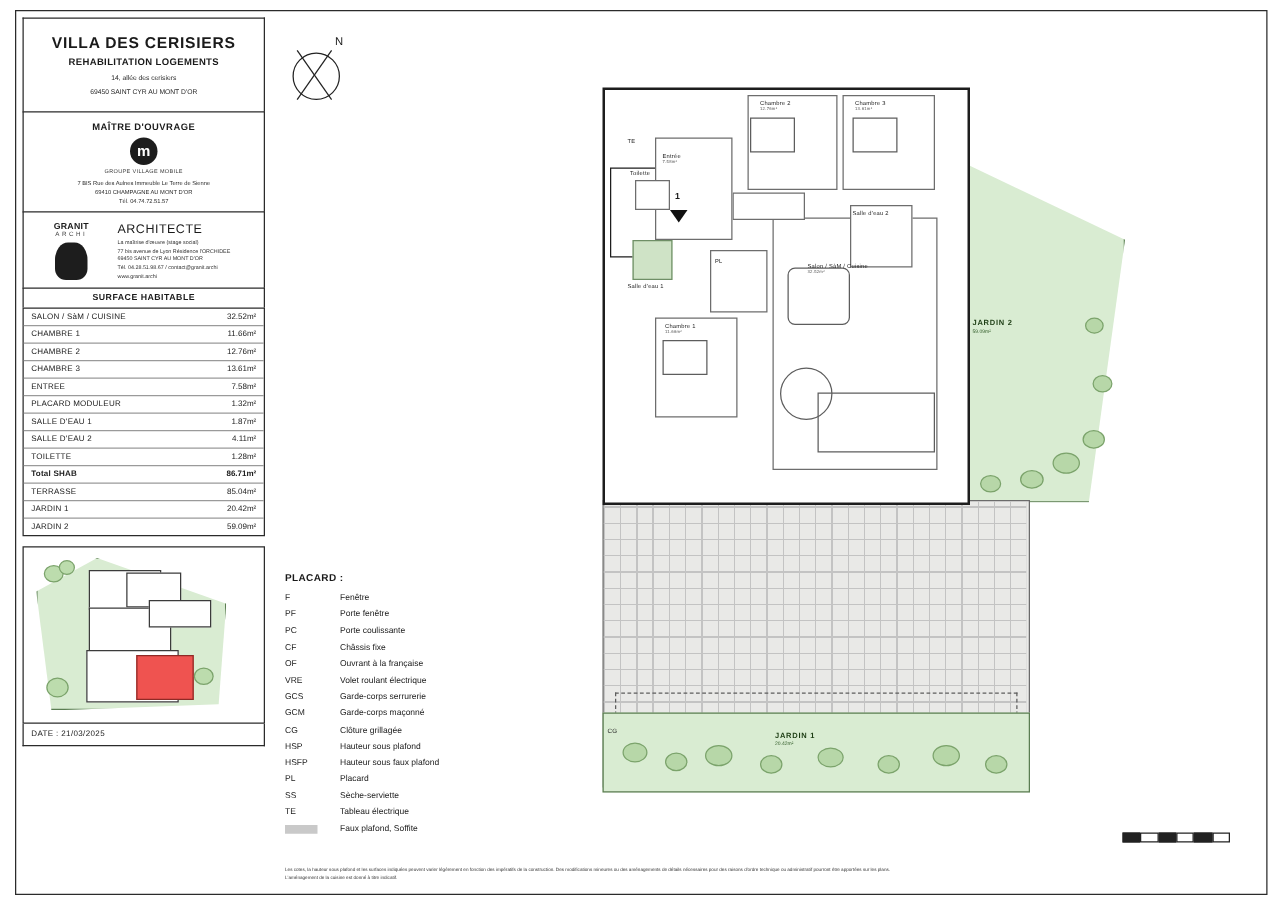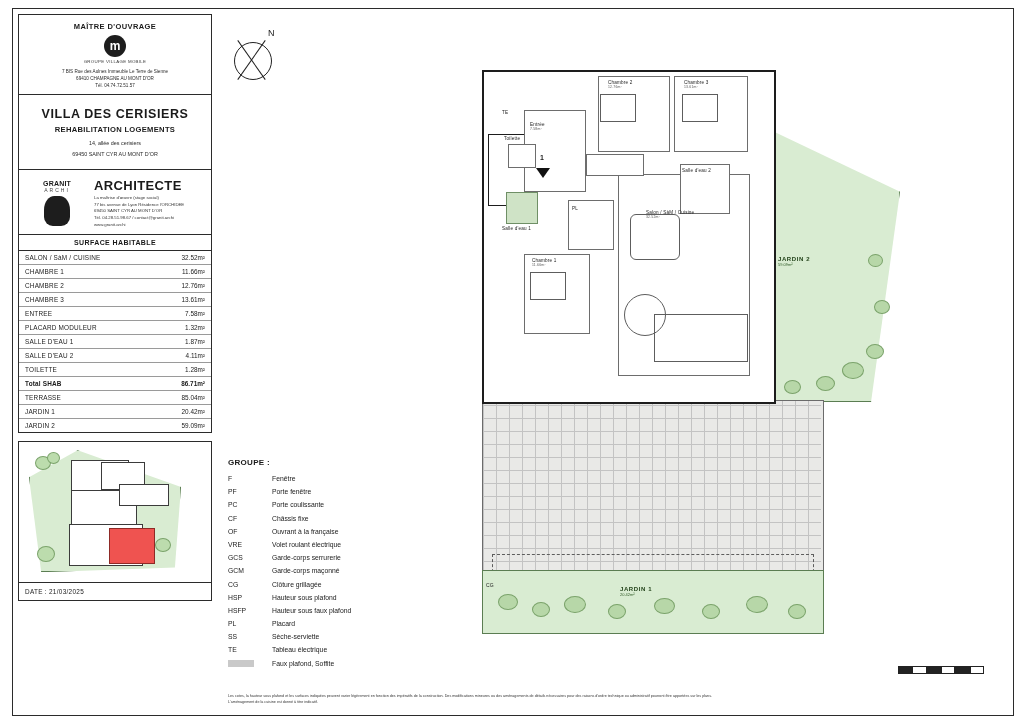--- a/index.html
+++ b/index.html
@@ -20,21 +20,21 @@
   .t-villa{font-size:12.5px;font-weight:bold;letter-spacing:.6px;margin:8px 0 4px;}
   .t-rehab{font-size:7.6px;font-weight:bold;letter-spacing:.3px;margin-bottom:5px;}
   .t-addr2{font-size:5.4px;line-height:1.7;color:#2a2a2a;margin-bottom:6px;}
 
   .archi-row{display:flex;align-items:center;gap:6px;padding:4px 2px 2px;}
   .archi-left{width:62px;text-align:center;}
   .granit{font-size:7px;font-weight:bold;letter-spacing:.2px;}
   .granit-sub{font-size:5px;letter-spacing:2px;color:#444;}
   .blobshape{width:26px;height:30px;background:#1d1d1d;margin:3px auto 0;border-radius:40% 40% 34% 34%/46% 46% 30% 30%;}
   .archi-right{flex:1;}
-  .archi-t{font-size:13px;font-weight:bold;letter-spacing:.4px;}
+  .archi-t{font-size:10px;font-weight:normal;letter-spacing:.4px;}
   .archi-s{font-size:4.3px;color:#333;line-height:1.55;margin-top:2px;}
 
   .nvrow{display:flex;border:1px solid #2b2b2b;border-bottom:none;}
   .nvcell{border-right:1px solid #2b2b2b;box-sizing:border-box;padding:3px 2px;text-align:center;}
   .nvcell:last-child{border-right:none;}
   .nvlab{font-size:6.4px;font-weight:bold;letter-spacing:.4px;}
   .nvval{font-size:8px;font-weight:bold;margin-top:3px;}
 
   .surf-h{font-size:7px;font-weight:bold;text-align:center;letter-spacing:.4px;padding:4px 0 4px;border:1px solid #2b2b2b;border-bottom:none;}
   .surftable{border:1px solid #2b2b2b;border-top:1px solid #2b2b2b;}
@@ -92,33 +92,33 @@
 </style>
 </head>
 <body>
 
 <div class="sheet">
   <div class="frame"></div>
 
   <div class="titlecol">
 
     <div class="blk ctr">
+      <div class="t-villa">VILLA DES CERISIERS</div>
+      <div class="t-rehab">REHABILITATION LOGEMENTS</div>
+      <div class="t-addr2">14, allée des cerisiers</div>
+      <div class="t-addr2" style="margin-top:-4px">69450 SAINT CYR AU MONT D'OR</div>
+    </div>
+
+    <div class="blk ctr">
       <div class="t-moa">MAÎTRE D'OUVRAGE</div>
       <div class="logo-m">m</div>
       <div class="logo-sub">GROUPE VILLAGE MOBILE</div>
       <div class="addr" style="white-space:pre-line">7 BIS Rue des Aulnes Immeuble Le Terre de Sienne
 69410 CHAMPAGNE AU MONT D'OR
 Tél. 04.74.72.51.57</div>
-    </div>
-
-    <div class="blk ctr">
-      <div class="t-villa">VILLA DES CERISIERS</div>
-      <div class="t-rehab">REHABILITATION LOGEMENTS</div>
-      <div class="t-addr2">14, allée des cerisiers</div>
-      <div class="t-addr2" style="margin-top:-4px">69450 SAINT CYR AU MONT D'OR</div>
     </div>
 
     <div class="blk">
       <div class="archi-row">
         <div class="archi-left">
           <div class="granit">GRANIT</div>
           <div class="granit-sub">ARCHI</div>
           <div class="blobshape"></div>
         </div>
         <div class="archi-right">
@@ -207,21 +207,21 @@
   </div>
 
   <div class="north">
     <div class="circ"></div>
     <div class="d1"></div>
     <div class="d2"></div>
     <div class="nlab">N</div>
   </div>
 
   <div class="legend">
-    <div class="legend-title">GROUPE :</div>
+    <div class="legend-title">PLACARD :</div>
     <div class="lrow">
         <div class="lcode">F</div>
         <div>Fenêtre</div>
       </div>
     <div class="lrow">
         <div class="lcode">PF</div>
         <div>Porte fenêtre</div>
       </div>
     <div class="lrow">
         <div class="lcode">PC</div>

